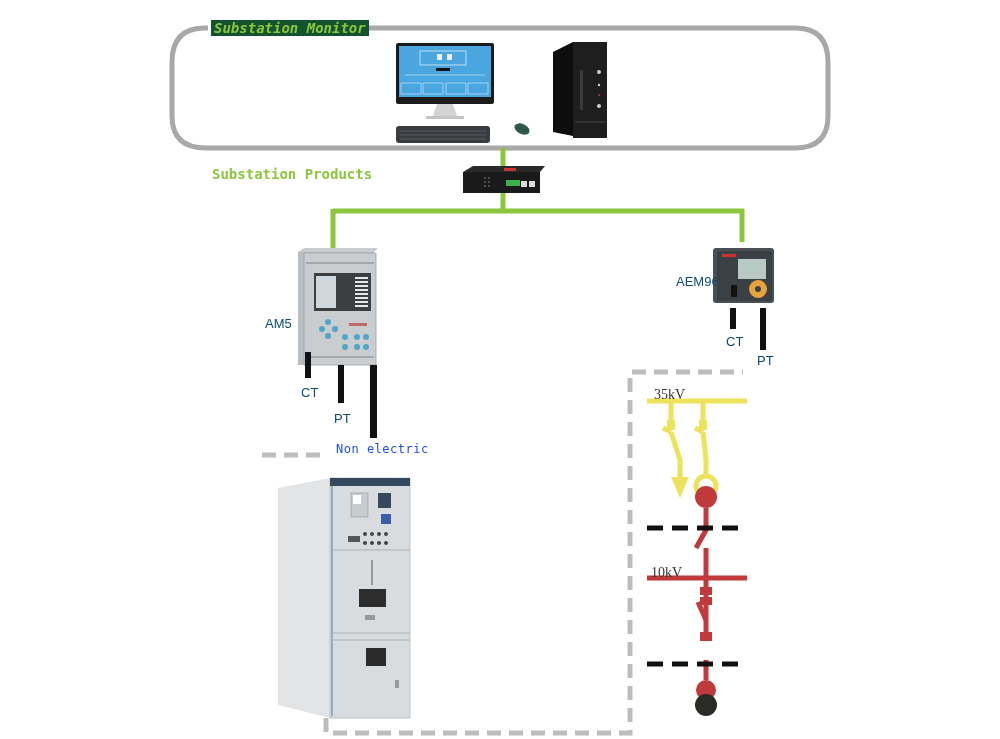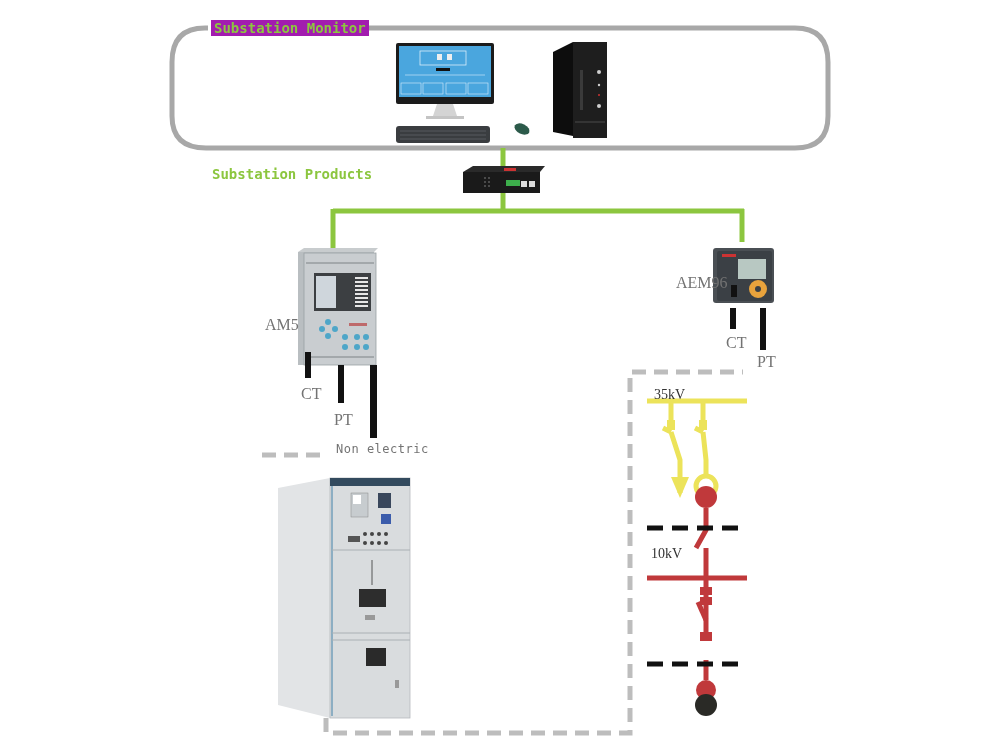--- a/index.html
+++ b/index.html
@@ -1,20 +1,20 @@
 <!DOCTYPE html>
 <html><head>
 <meta charset="utf-8">
 <style>
   html, body { margin:0; padding:0; background:#ffffff; }
   body { width:1000px; height:739px; position:relative; overflow:hidden; font-family:"DejaVu Serif", serif; }
   .abs { position:absolute; }
   .green-title { font-family:"DejaVu Sans Mono", monospace; font-weight:bold; font-size:14px; color:#8cc63f; }
-  .label { font-family:Liberation Serif, serif; font-size:16px; color:#737373; }
-  .mono-label { font-family:"DejaVu Sans Mono", monospace; font-size:12px; color:#737373; letter-spacing:0.5px; }
+  .label { font-family:Liberation Sans, sans-serif; font-size:13px; color:#0c4a6e; }
+  .mono-label { font-family:"DejaVu Sans Mono", monospace; font-size:12px; color:#1d4ed8; letter-spacing:0.5px; }
   .small-label { font-family:"Liberation Serif", serif; font-size:14px; color:#333; }
   svg { position:absolute; left:0; top:0; }
 </style>
 </head>
 <body>
 
 <svg width="1000" height="739" viewBox="0 0 1000 739">
 
   <path d="M208,28 L205,28 Q172,28 172,62 L172,116 Q172,148 206,148 L795,148 Q828,148 828,116 L828,62 Q828,28 795,28 L362,28" fill="none" stroke="#a8a8a8" stroke-width="5"></path>
 
@@ -187,26 +187,26 @@
       <rect x="700" y="632" width="12" height="9"></rect>
       <circle cx="706" cy="690" r="10"></circle>
     </g>
     <circle cx="706" cy="705" r="11" fill="#2a2a26"></circle>
 
     <line x1="647" y1="528" x2="747" y2="528" stroke="#111" stroke-width="5" stroke-dasharray="16,9"></line>
     <line x1="647" y1="664" x2="747" y2="664" stroke="#111" stroke-width="5" stroke-dasharray="16,9"></line>
   </g>
 </svg>
 
-<div class="abs green-title" style="left:211px; top:20px; background:#a21caf; padding:0 3px;">Substation Monitor</div>
+<div class="abs green-title" style="left:211px; top:20px; background:#14532d; padding:0 3px;font-style:italic;">Substation Monitor</div>
 <div class="abs green-title" style="left:212px; top:166px;">Substation Products</div>
 
 <div class="abs label" style="left:265px; top:316px;">AM5</div>
 <div class="abs label" style="left:301px; top:385px;">CT</div>
 <div class="abs label" style="left:334px; top:411px;">PT</div>
 <div class="abs mono-label" style="left:336px; top:442px;">Non electric</div>
 
 <div class="abs label" style="left:676px; top:274px;">AEM96</div>
 <div class="abs label" style="left:726px; top:334px;">CT</div>
 <div class="abs label" style="left:757px; top:353px;">PT</div>
 
 <div class="abs small-label" style="left:654px; top:387px;">35kV</div>
-<div class="abs small-label" style="left:651px; top:546px;text-align:right;">10kV</div>
+<div class="abs small-label" style="left:651px; top:565px;text-align:right;">10kV</div>
 
 </body></html>

